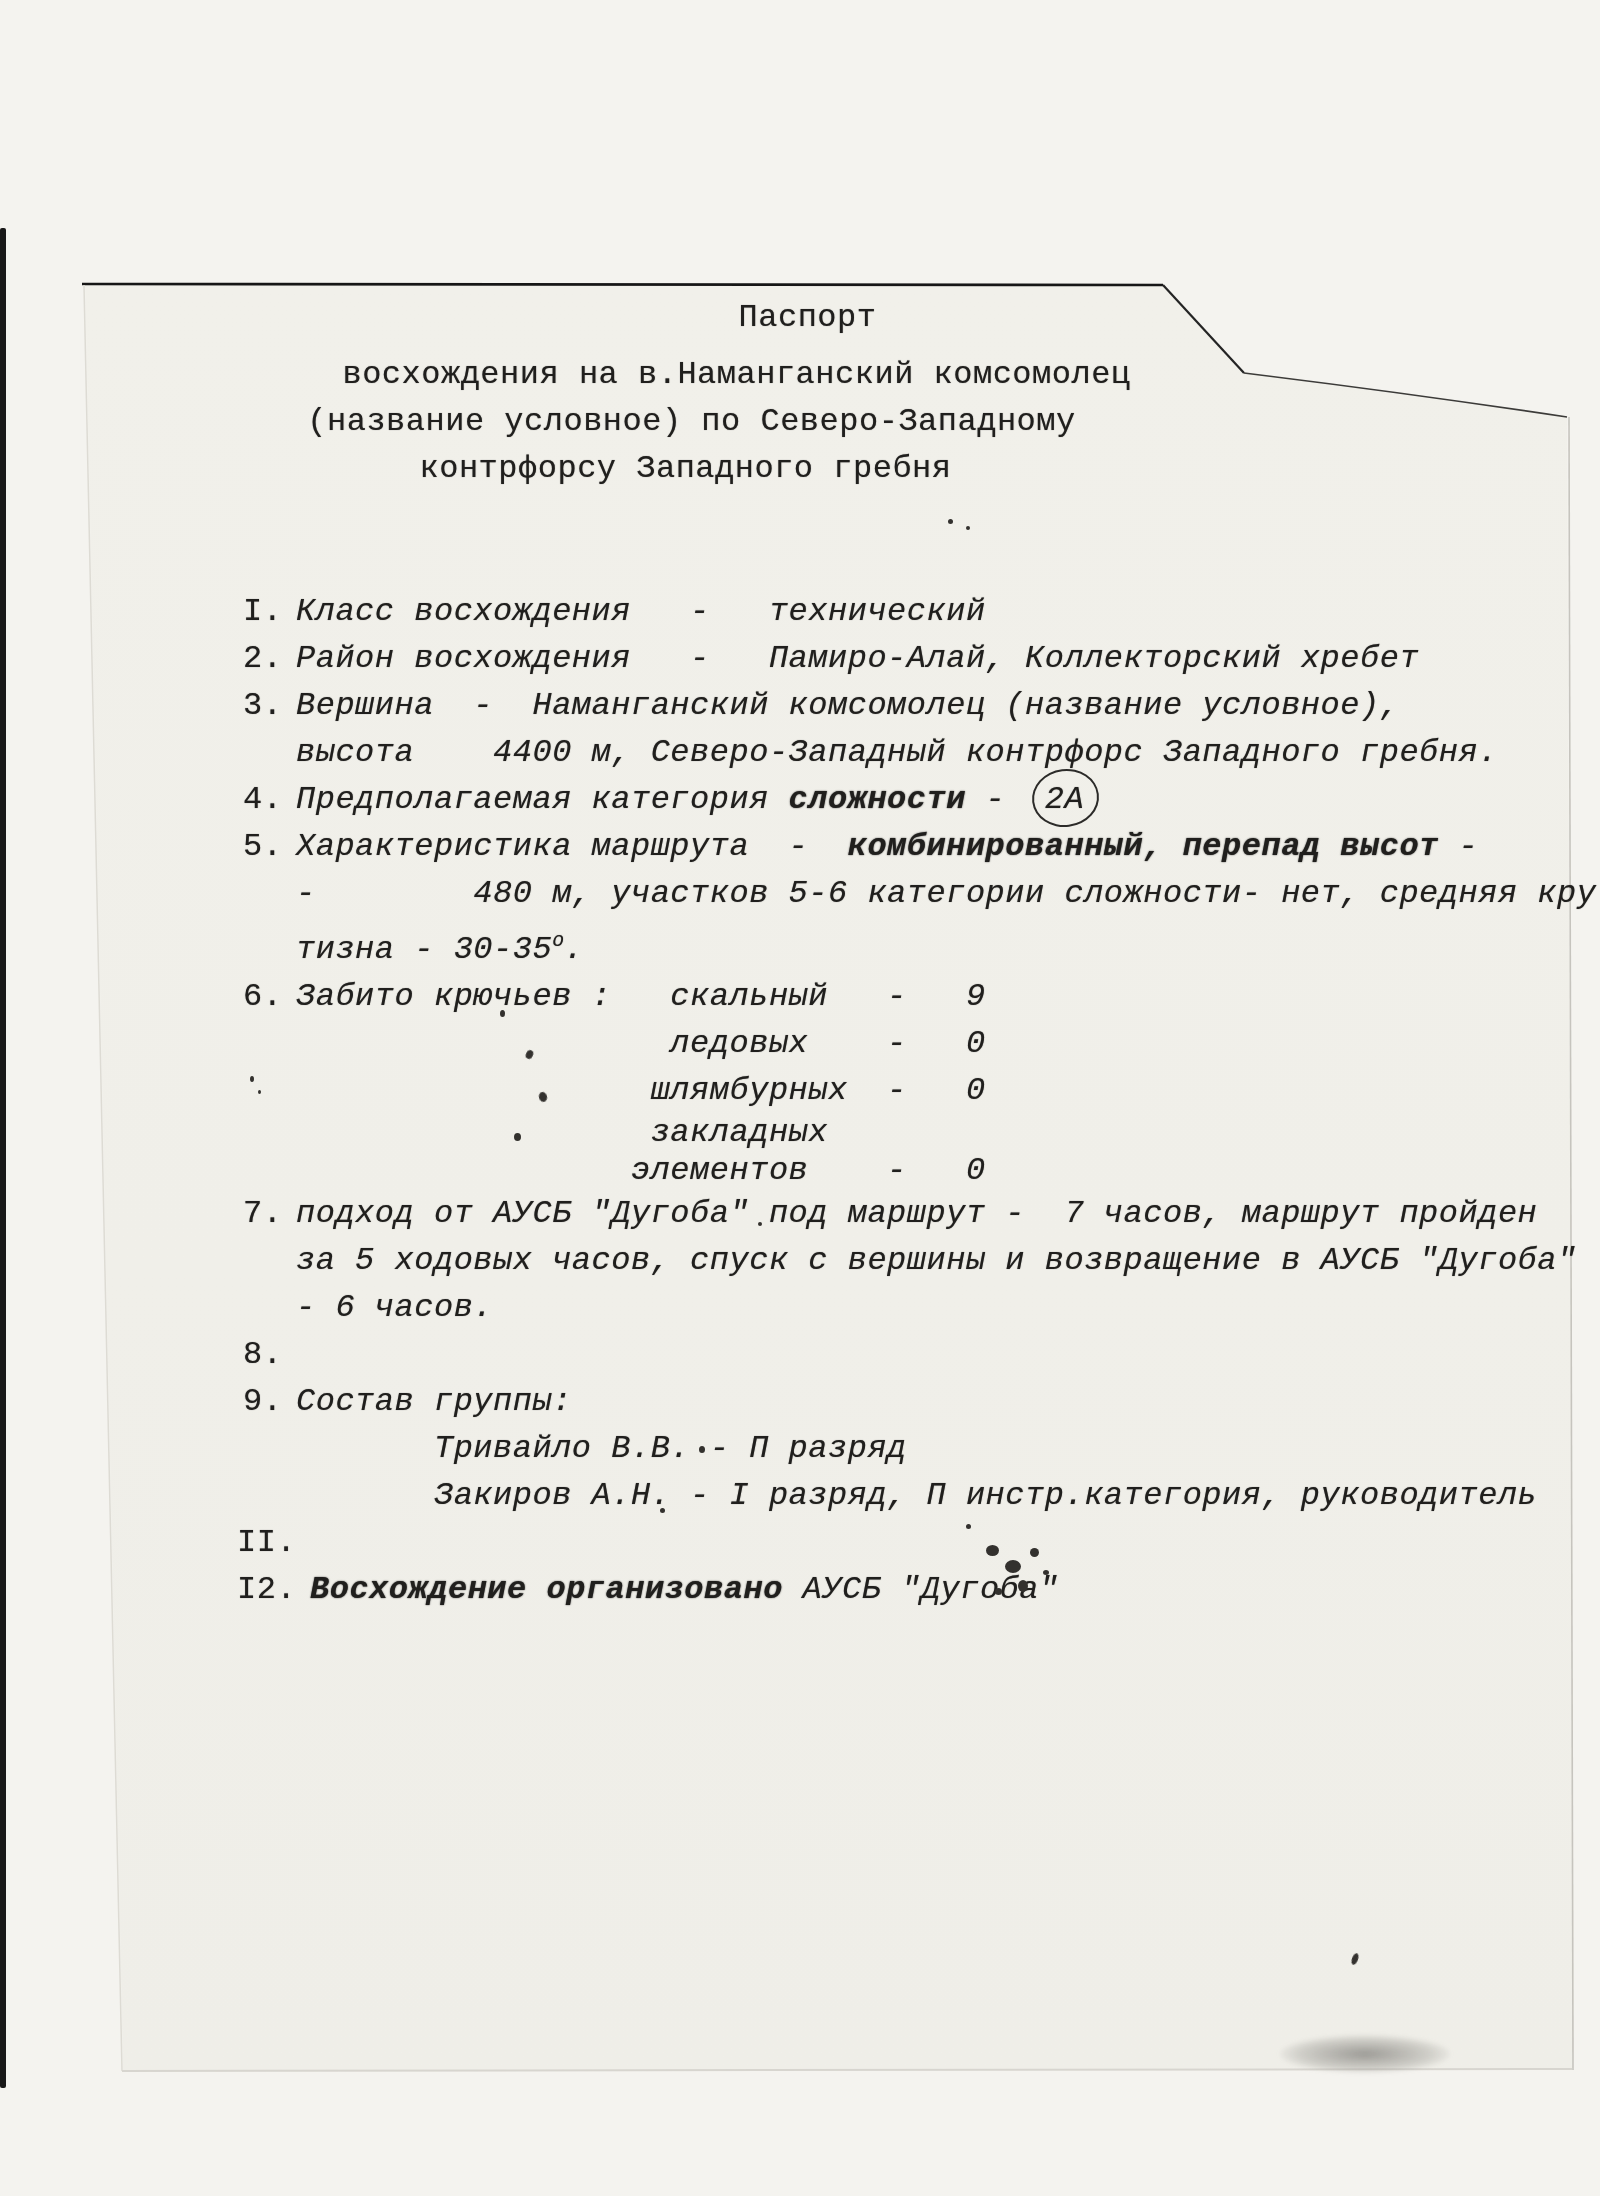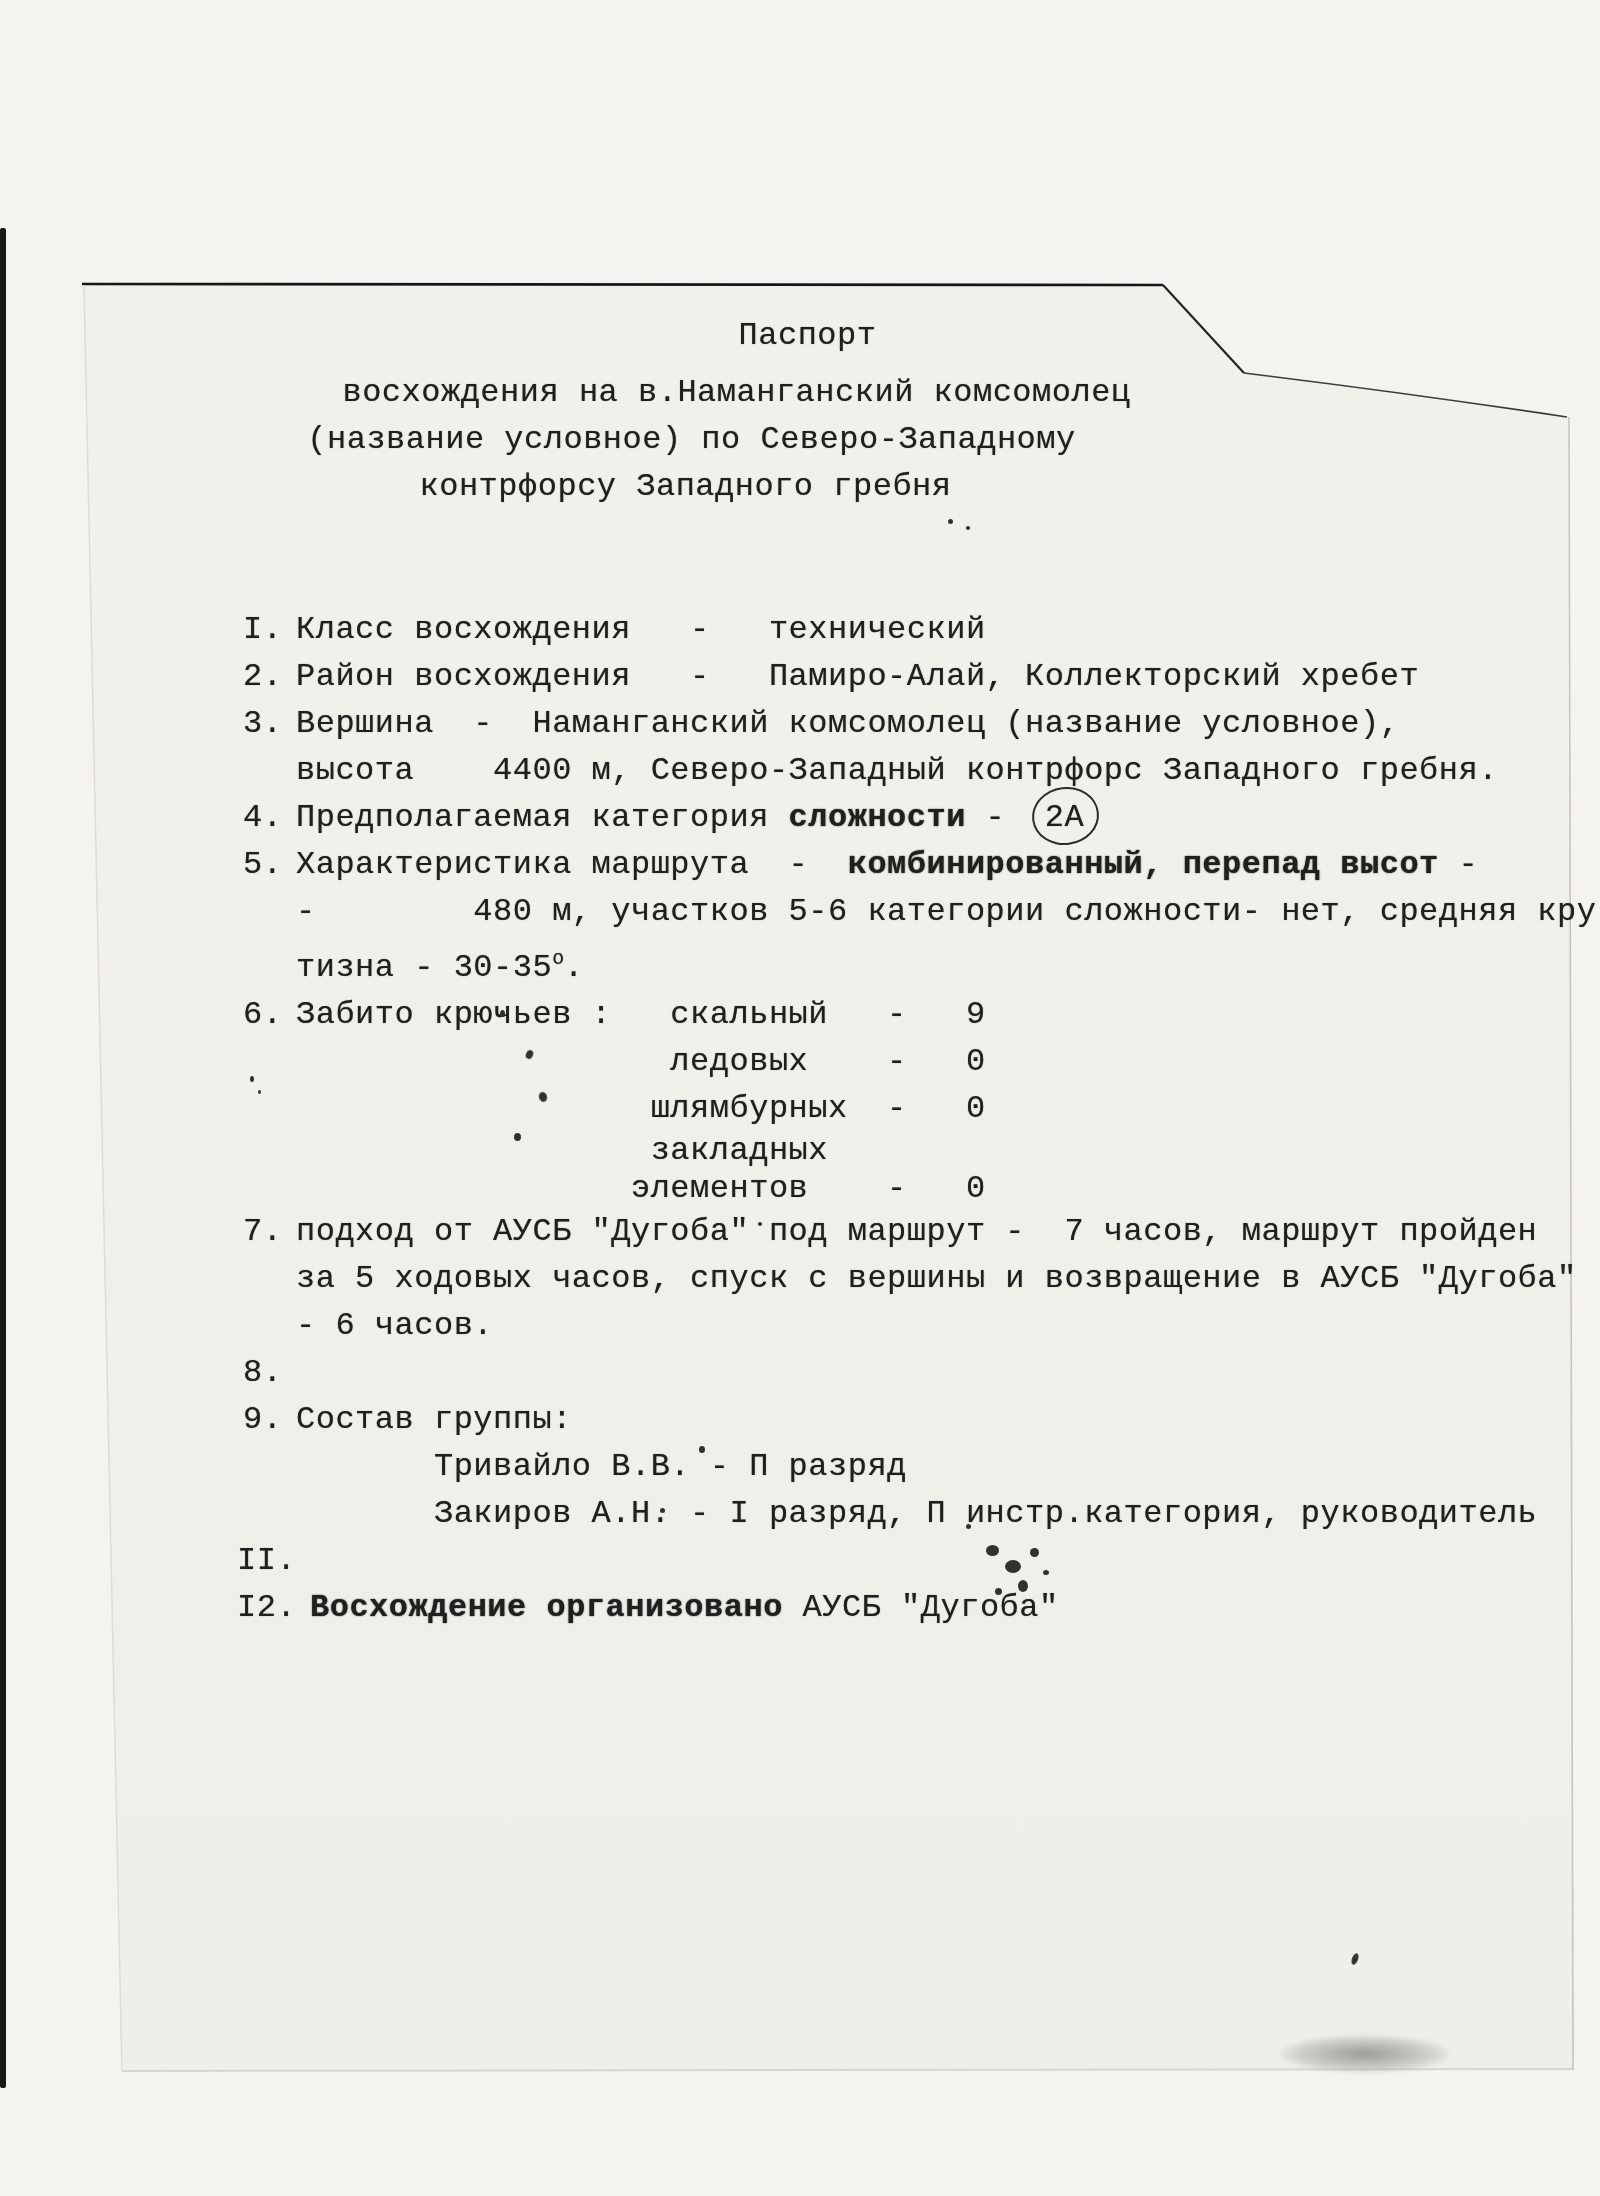--- a/index.html
+++ b/index.html
@@ -23,32 +23,32 @@
   }
   
   svg.edges{position:absolute;left:0;top:0;pointer-events:none;}
   
   .content{
     position:absolute;left:85px;top:283px;width:1489px;
     color:#201f1d;
     font-size:32px;letter-spacing:0.5px;line-height:47px;
     text-shadow:0 0 1px rgba(25,25,25,.55);
   }
-  .heading{padding-top:29px;text-align:center;}
+  .heading{padding-top:11px;text-align:center;}
   .heading .hline{white-space:pre;}
   .h1{transform:translateX(-22px);margin-bottom:10px;}
   .h2{transform:translateX(-93px);}
   .h3{transform:translateX(-138px);}
   .h4{transform:translateX(-144px);}
   .items{margin-top:96px;}
   .row{display:flex;align-items:flex-start;}
   .num{flex:0 0 53px;margin-left:158px;white-space:pre;}
   .row.wide .num{flex:0 0 73px;margin-left:152px;}
   .body{flex:1 1 auto;}
-  .line{white-space:pre;}
+  .line{white-space:pre;font-style:italic;}
   .line.tight{line-height:38px;}
   .b{font-weight:bold;text-shadow:0 0 1.6px rgba(10,10,10,.8);}
   .sup{vertical-align:super;font-size:0.62em;letter-spacing:0;}
   .circled{position:relative;display:inline-block;}
   .circled::after{
     content:'';position:absolute;left:-13px;right:-15px;top:-7px;bottom:-4px;
     border:2.5px solid #2c2b29;border-radius:50%;transform:rotate(-7deg);
   }
   
   .spot{position:absolute;background:#33312e;border-radius:50%;filter:blur(.6px);}

